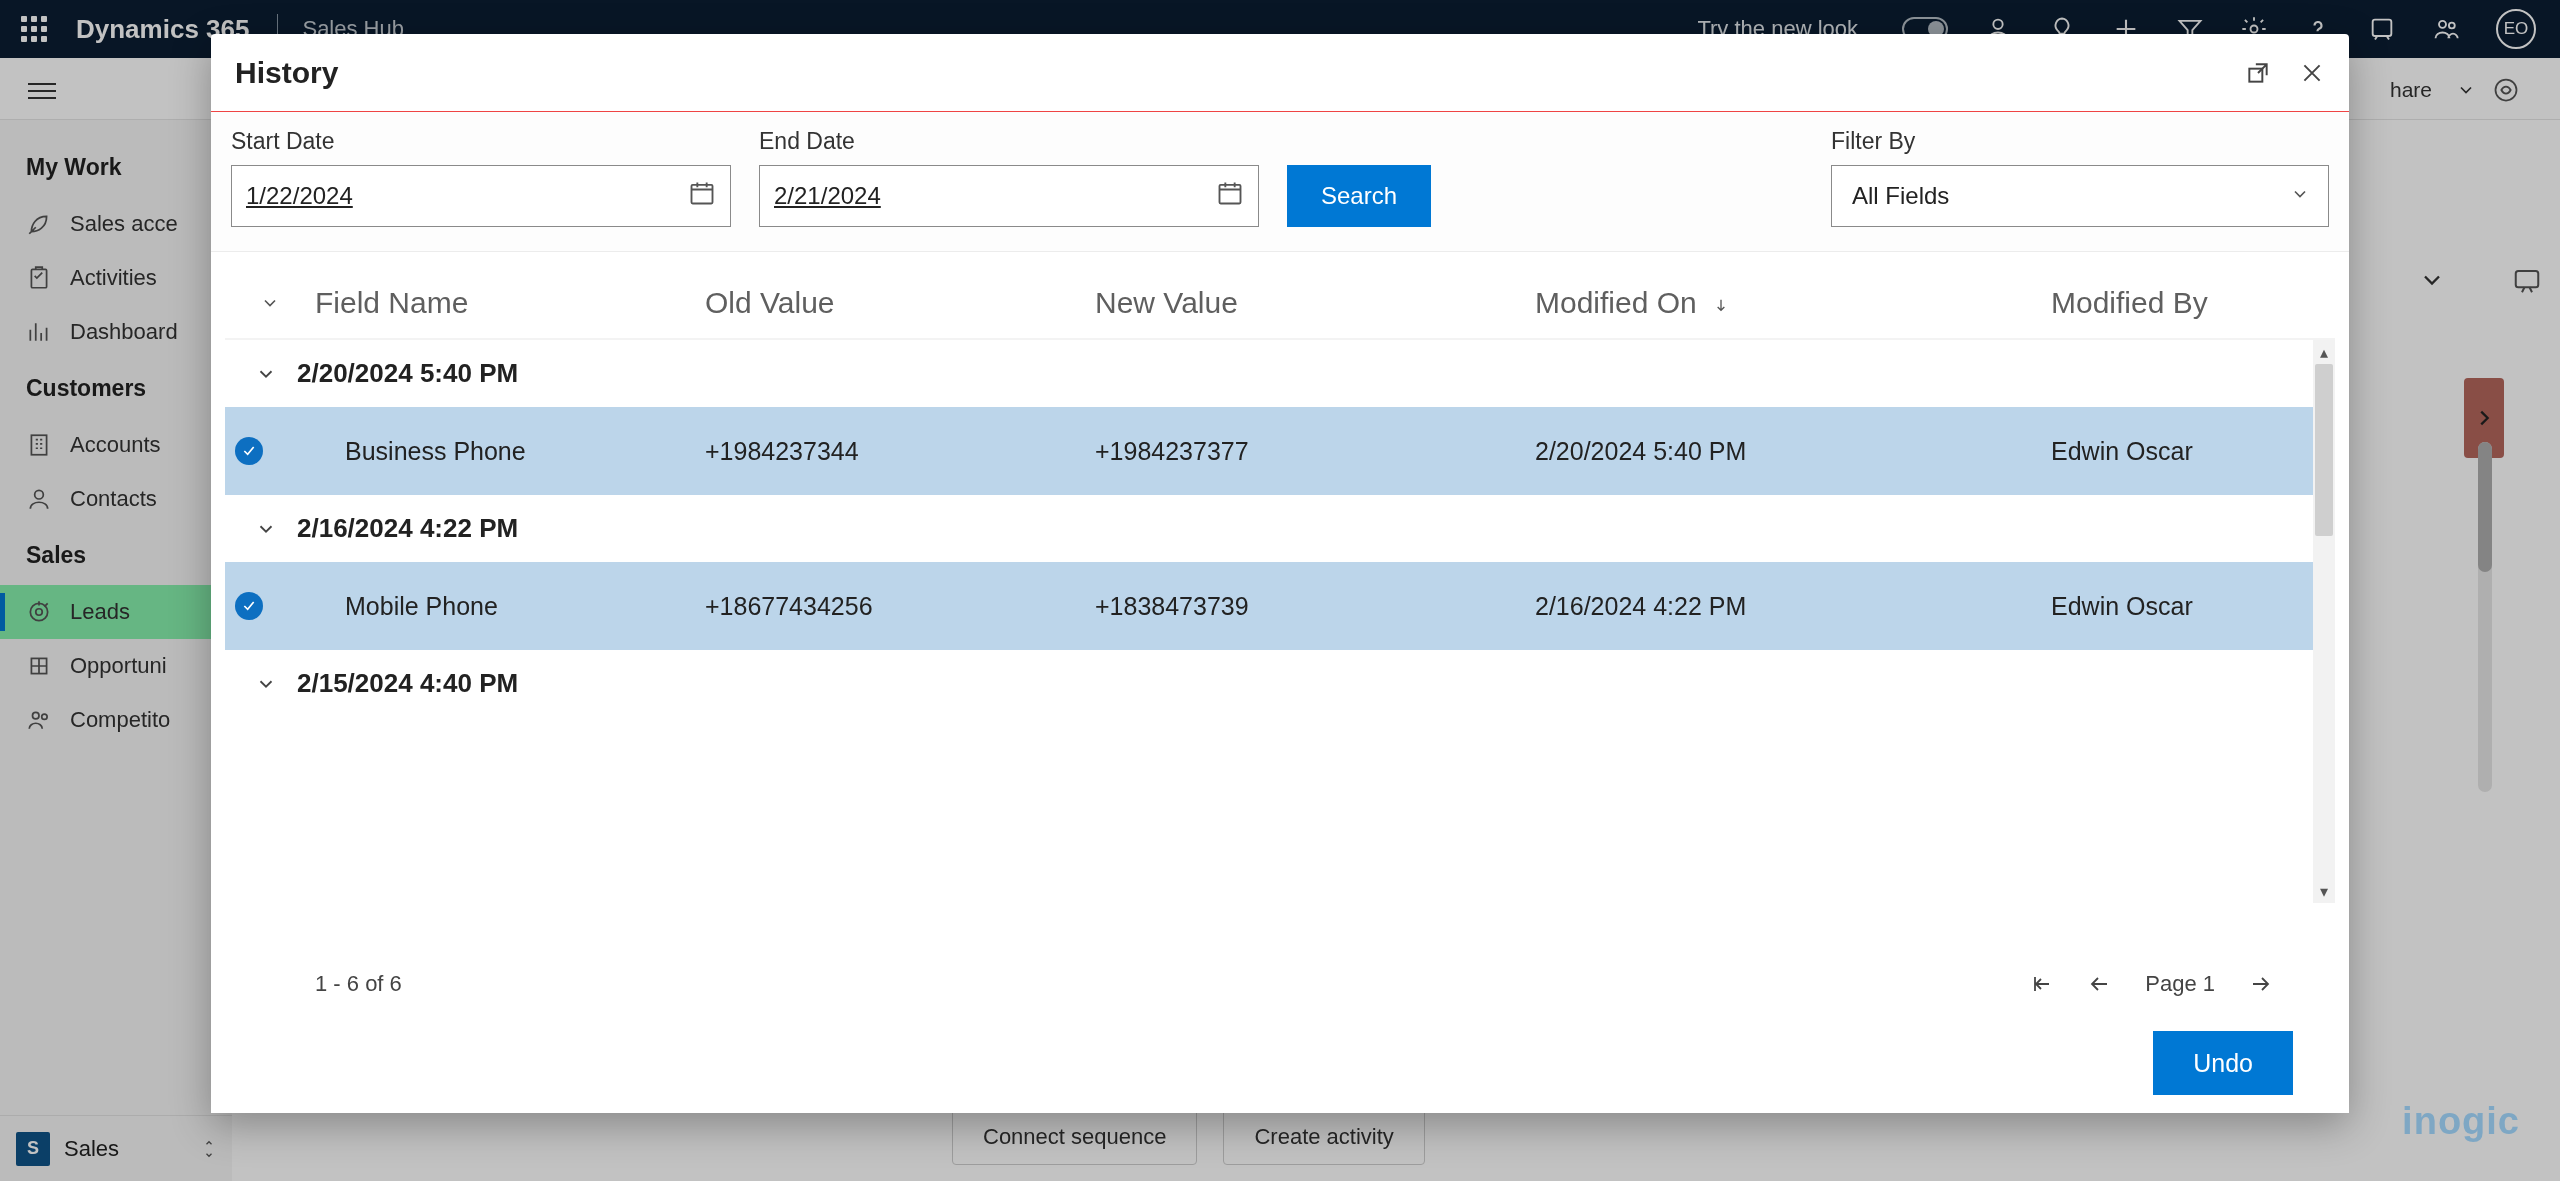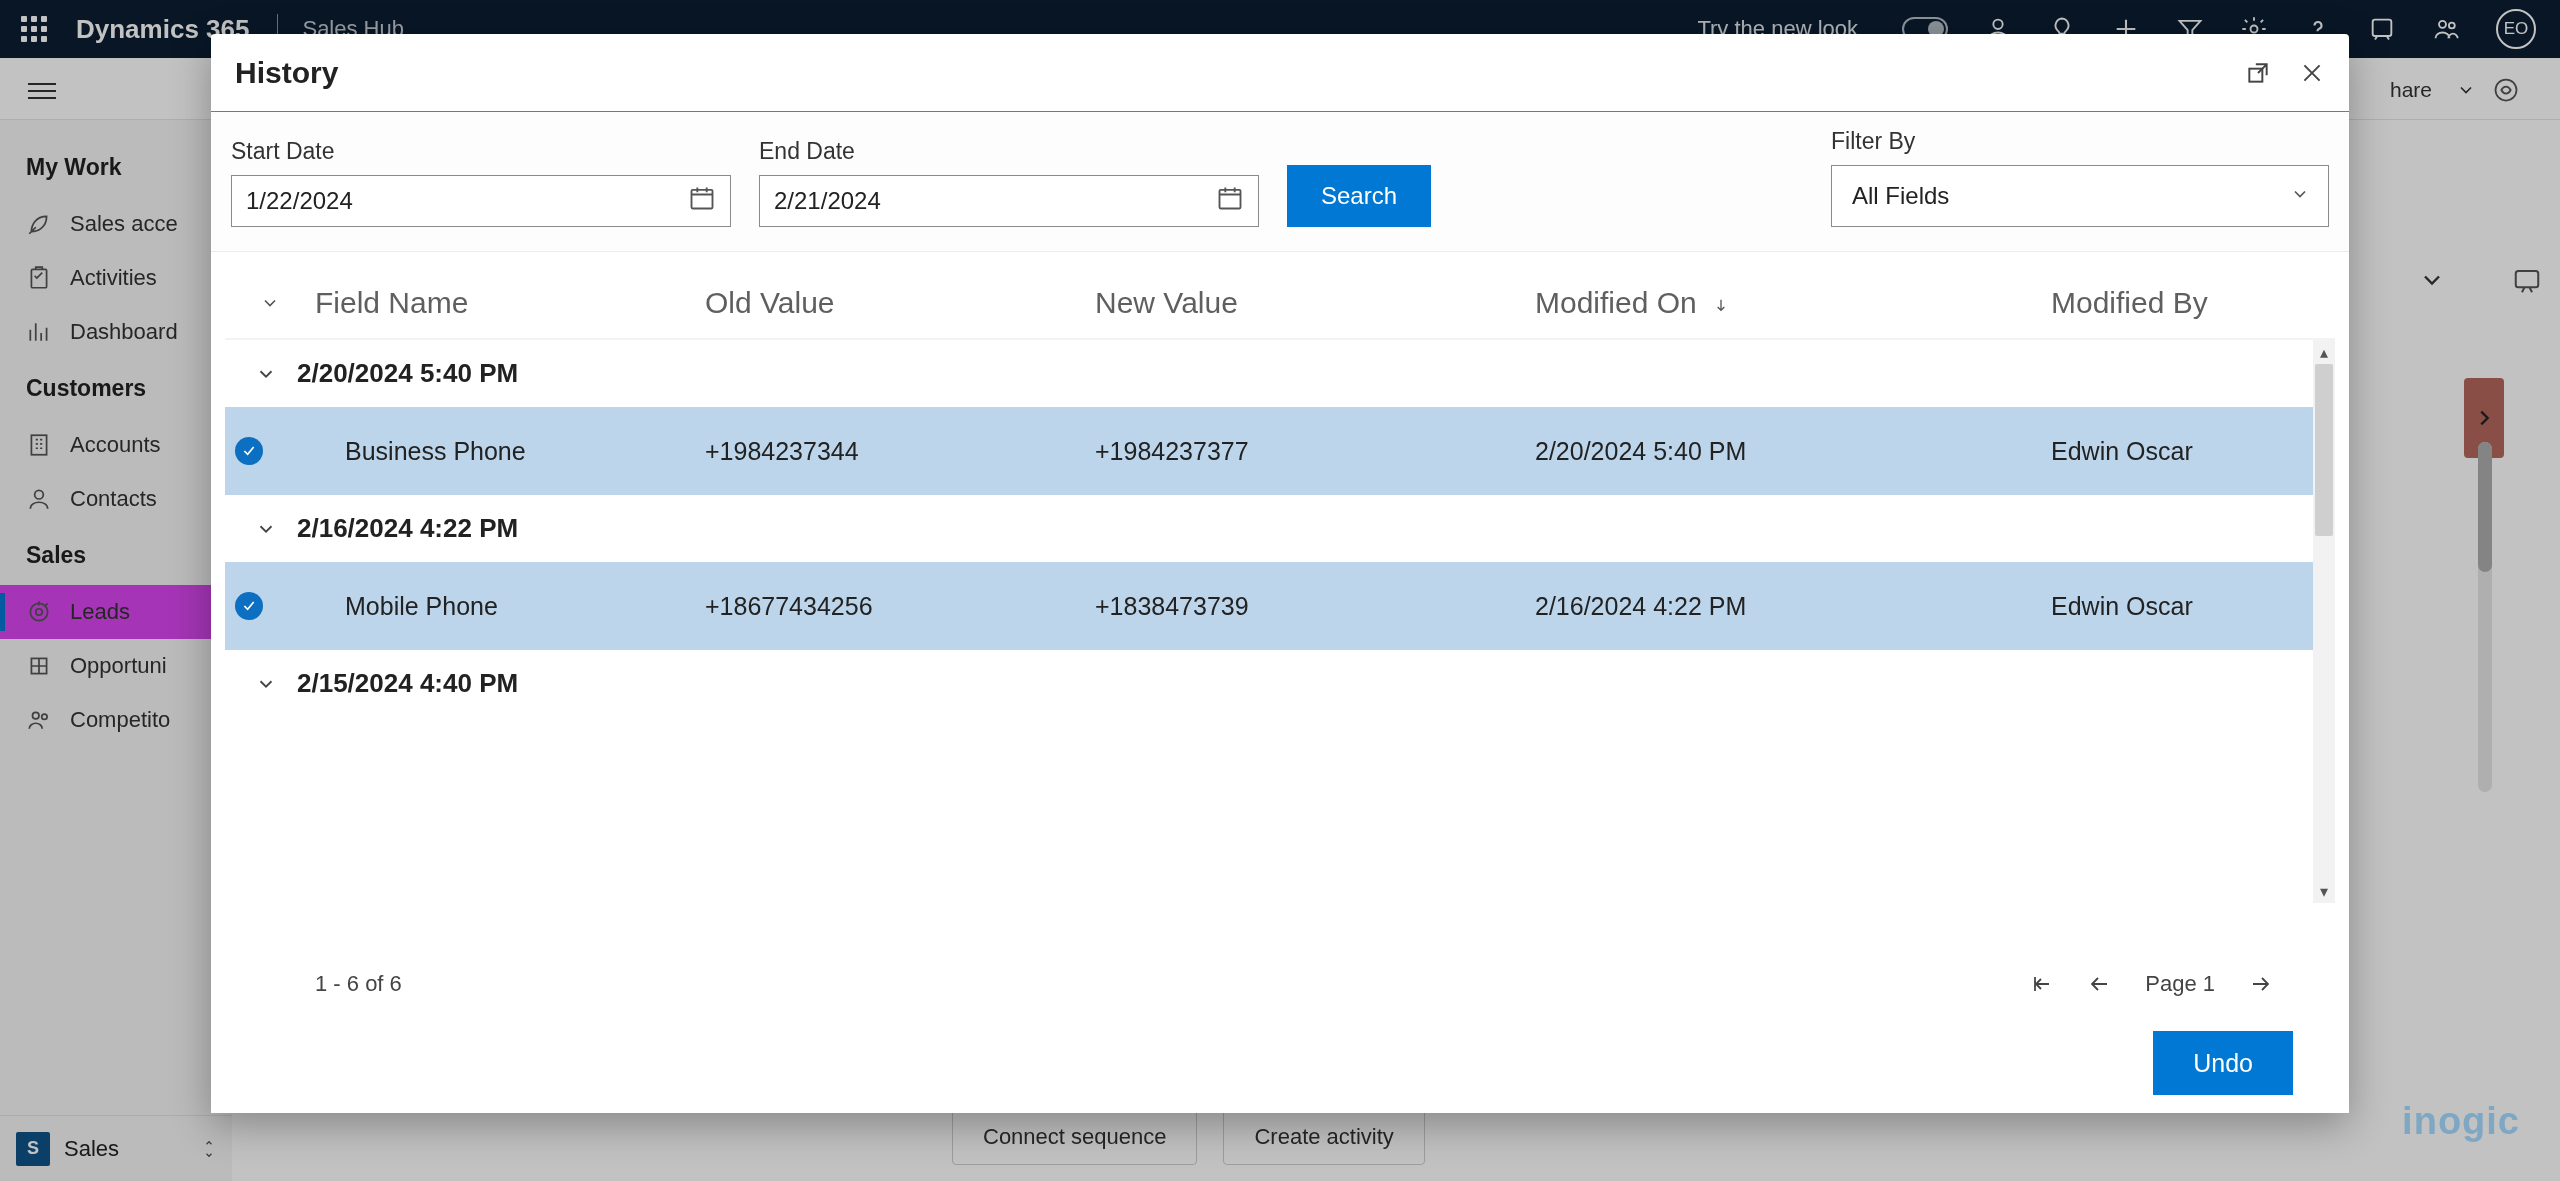--- a/index.html
+++ b/index.html
@@ -44,21 +44,21 @@
   
   .left-nav {
     position:absolute; top:120px; left:0; width:232px; bottom:0;
     background:#f6f6f6; padding-top:18px;
   }
   .nav-section-title { font-size:23px; font-weight:600; padding:16px 26px; color:#222;}
   .nav-item {
     display:flex; align-items:center; gap:18px; padding:14px 26px;
     font-size:22px; color:#333; cursor:pointer; position:relative;
   }
-  .nav-item.active { background:#d946ef; }
+  .nav-item.active { background:#86efac; }
   .nav-item.active::before { content:""; position:absolute; left:0; top:8px; bottom:8px; width:5px; background:#0078d4; }
   .nav-icon { width:26px; height:26px; flex-shrink:0; }
   .nav-icon svg { width:100%; height:100%; stroke:#555; fill:none; stroke-width:1.6; }
   .nav-footer {
     position:absolute; bottom:0; left:0; width:232px; height:66px;
     background:#f6f6f6; border-top:1px solid #e2e2e2;
     display:flex; align-items:center; padding:0 16px; gap:14px;
   }
   .nav-footer .badge {
     width:34px; height:34px; background:#0f5488; color:#fff; display:flex;
@@ -96,23 +96,24 @@
   .dialog-header-actions { margin-left:auto; display:flex; gap:28px; }
   .dialog-header-actions svg { width:26px; height:26px; stroke:#444; fill:none; stroke-width:1.8; cursor:pointer; }
 
   .filter-row {
     padding:16px 20px 24px 20px; background:#fdfdfd; border-bottom:1px solid #ececec;
     display:flex; align-items:flex-end; gap:28px;
   }
   .form-group { display:flex; flex-direction:column; gap:10px; }
   .form-label { font-size:23px; color:#333; }
   .date-input {
-    width:500px; height:52px; border:1px solid #8a8a8a; background:#fff;
+    width:500px; height:62px; border:1px solid #8a8a8a; background:#fff;
     display:flex; align-items:center; padding:0 14px; font-size:24px; color:#222;
     position:relative;
+    text-decoration:underline;
   }
   .date-input .cal-icon { position:absolute; right:14px; top:50%; transform:translateY(-50%); }
   .search-btn {
     height:62px; padding:0 34px; background:#0078d4; color:#fff; font-size:24px;
     border:none; cursor:pointer;
   }
   .filter-spacer { flex:1; }
   .filter-select {
     width:498px; height:62px; border:1px solid #8a8a8a; background:#fff;
     display:flex; align-items:center; padding:0 20px; font-size:24px; color:#222;

